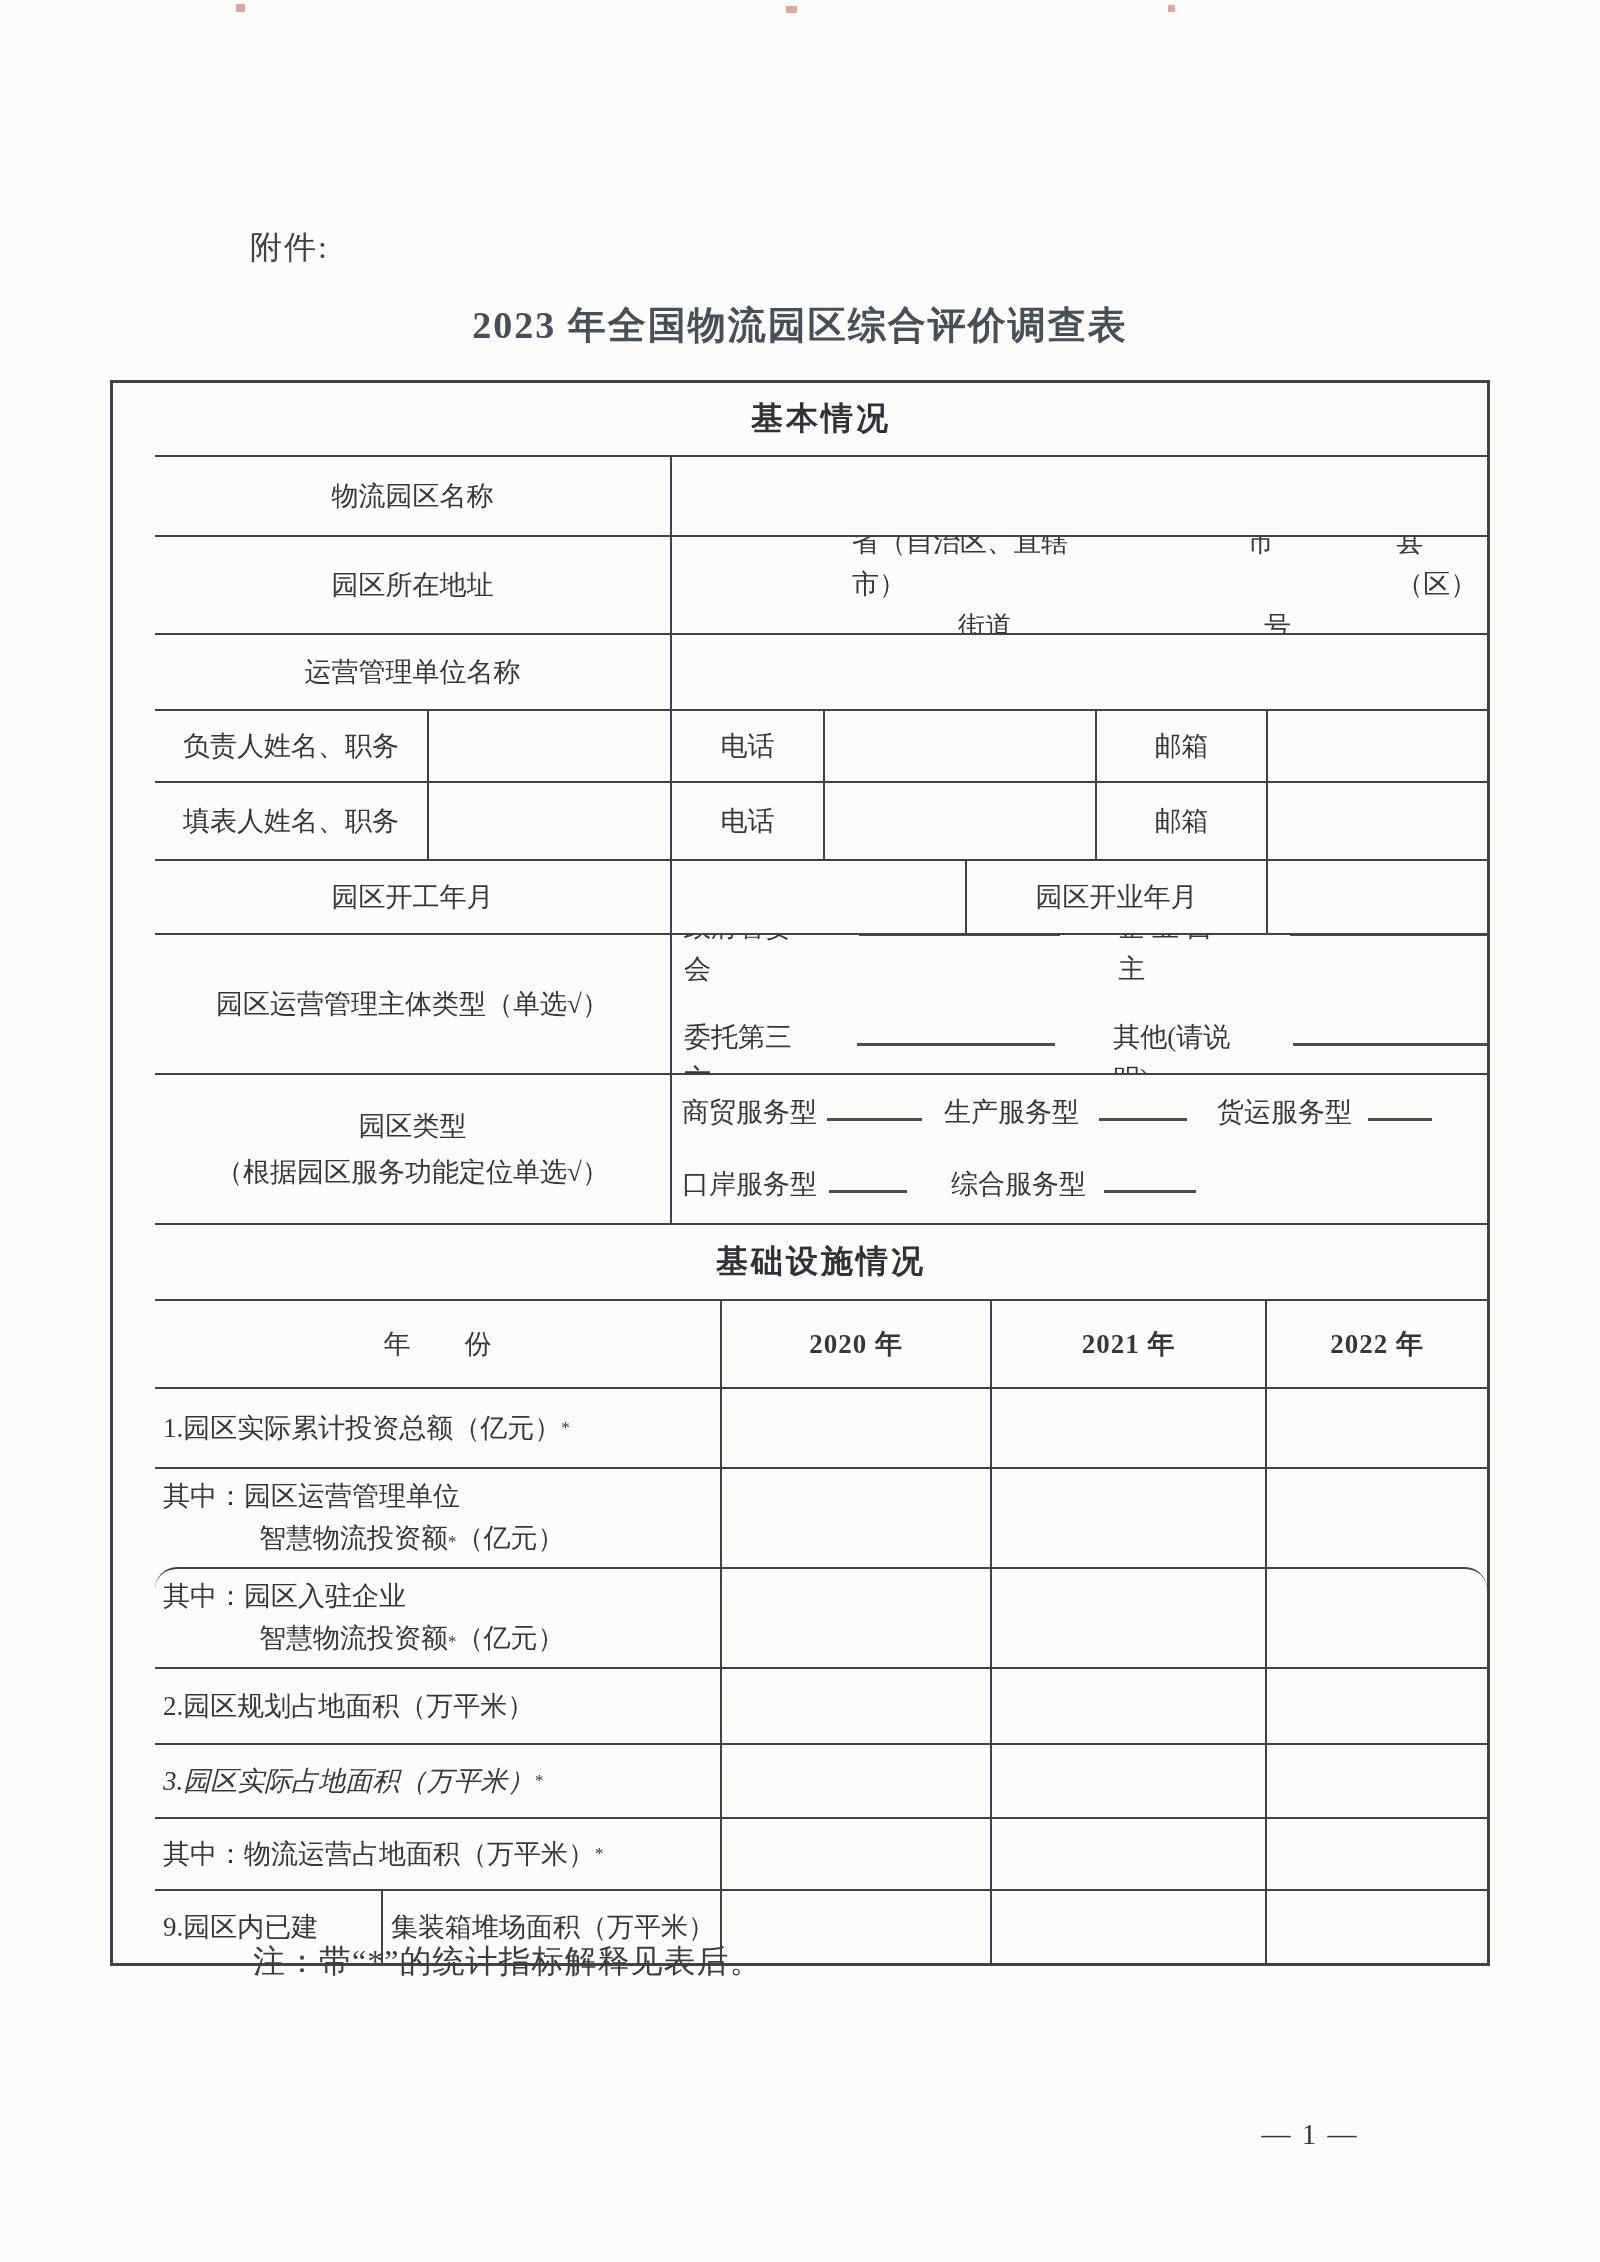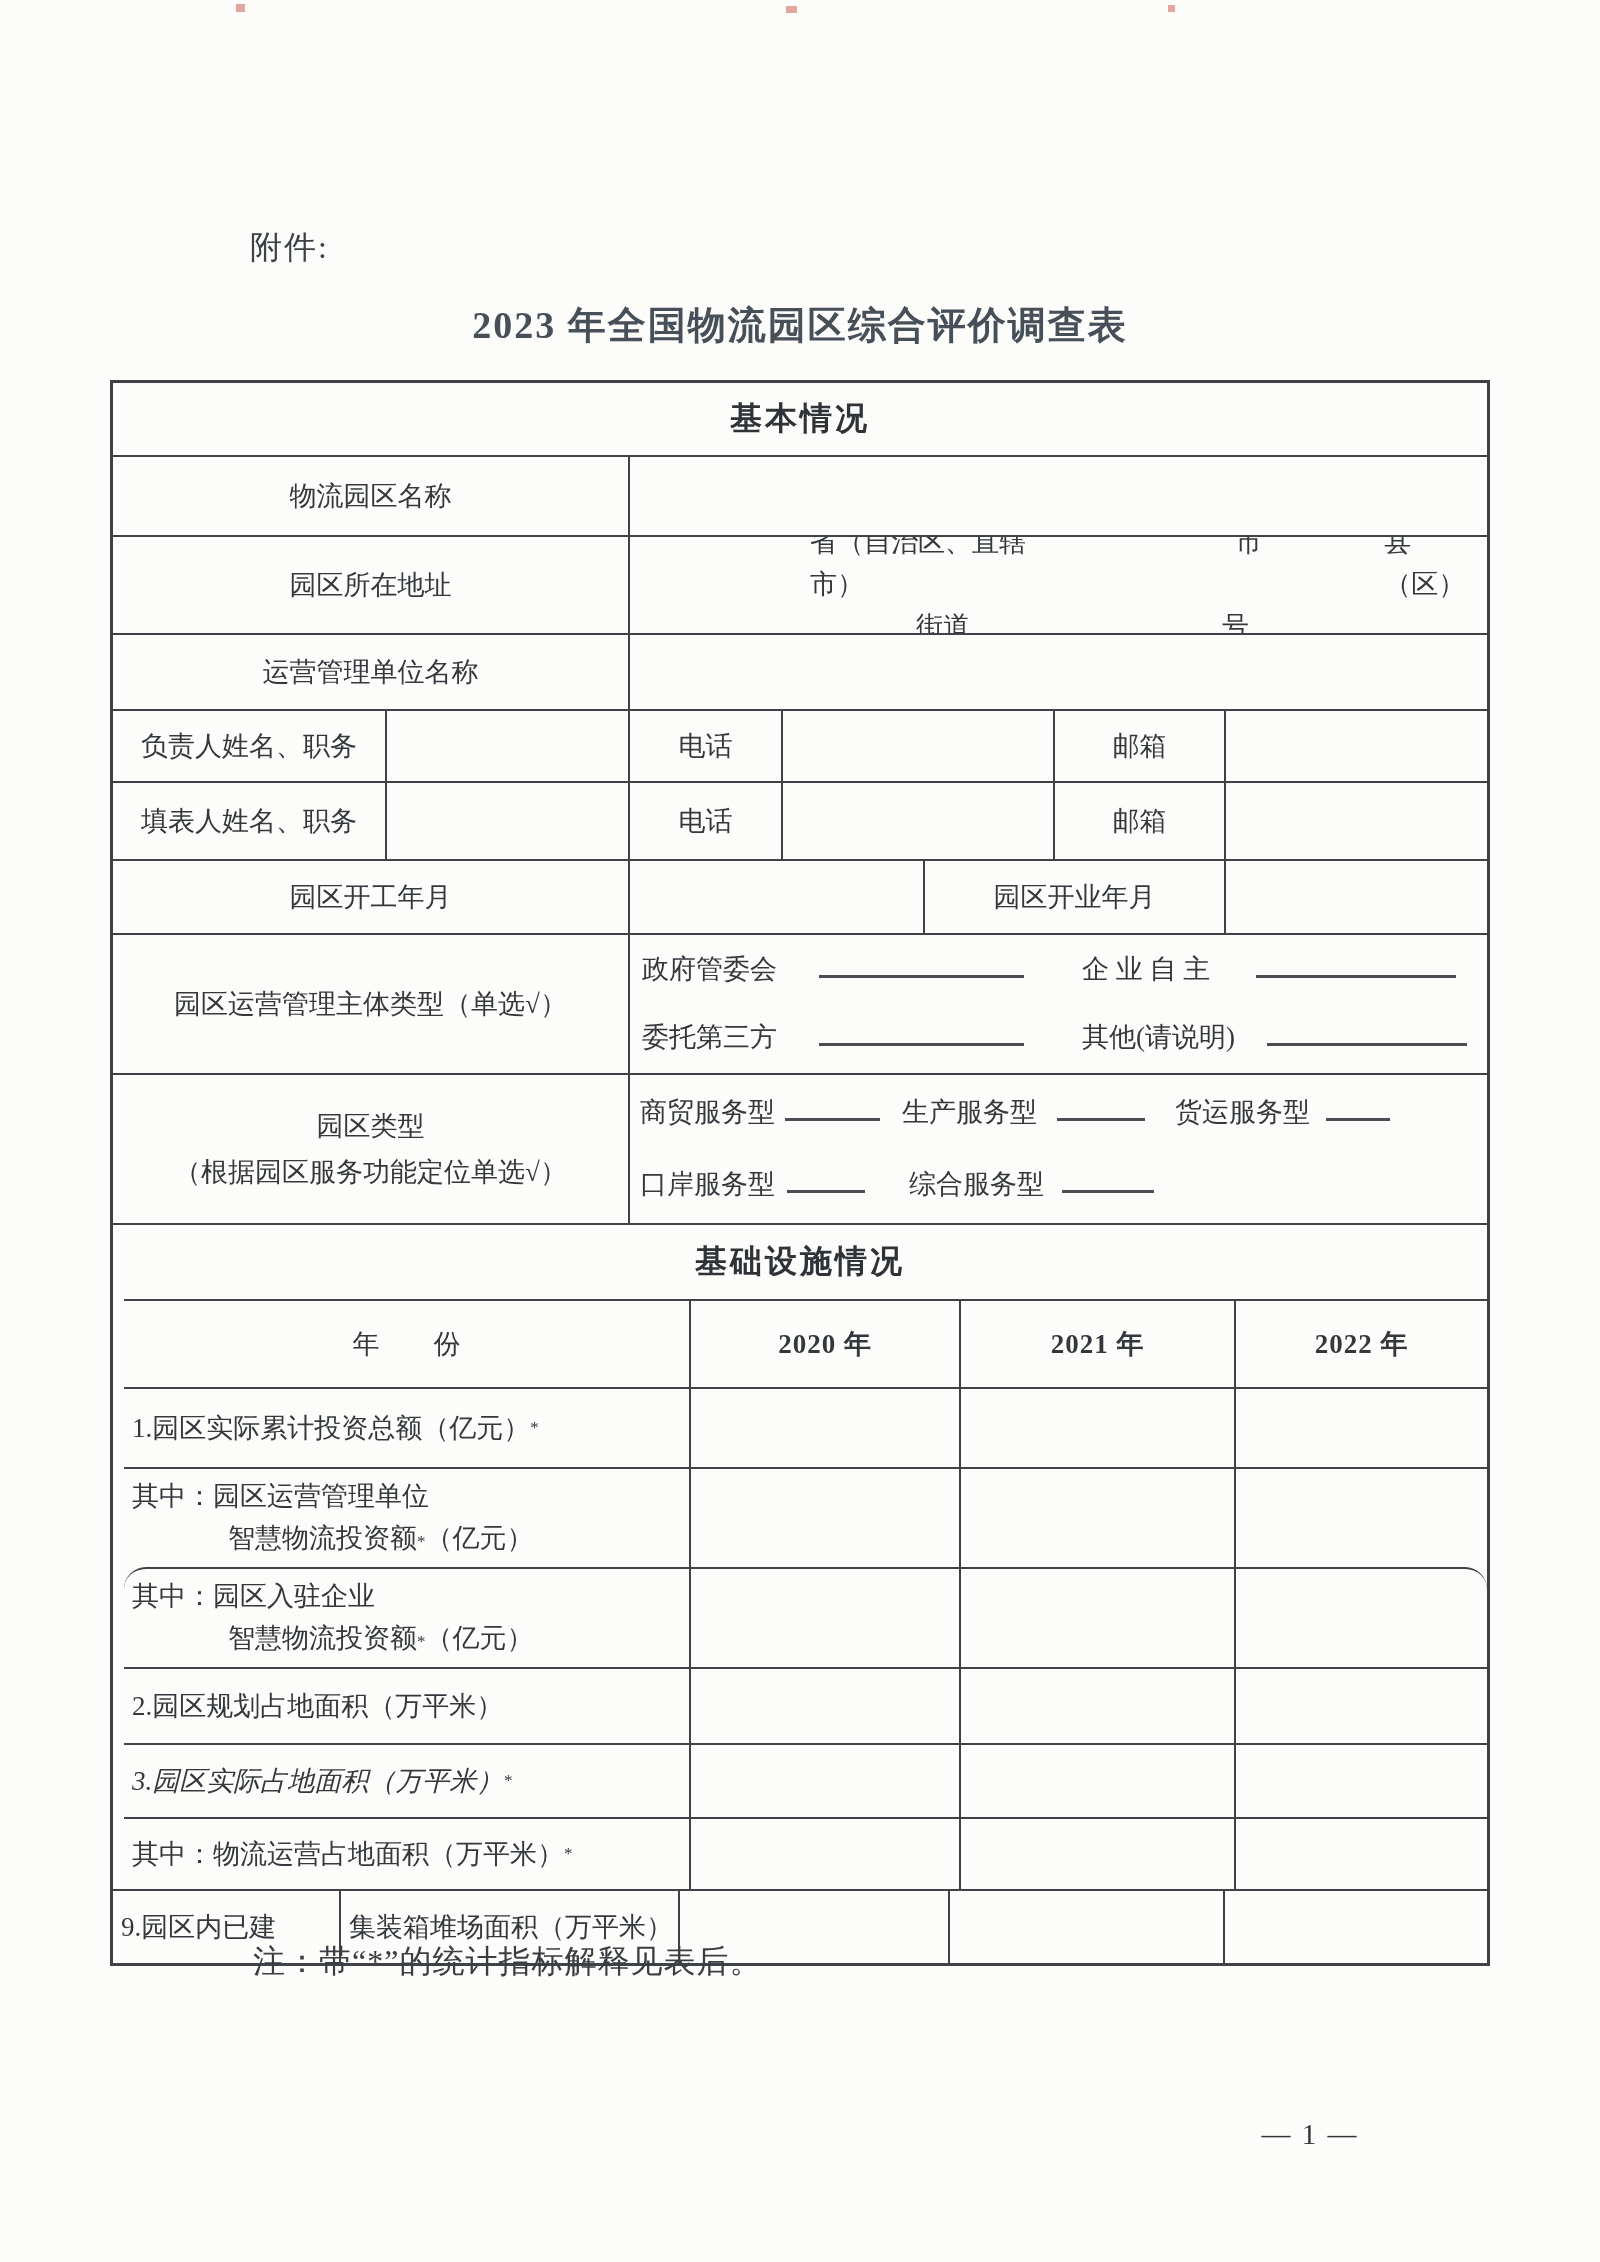--- a/index.html
+++ b/index.html
@@ -18,38 +18,39 @@
   }
   .doc-title{
     position:absolute;left:110px;top:300px;width:1380px;
     text-align:center;font-size:38px;font-weight:700;
     letter-spacing:2px;color:#474f59;
   }
   .tbl{
     position:absolute;left:110px;top:380px;width:1380px;
     border:3px solid var(--ln);box-sizing:border-box;
     background:transparent;
+    padding-left:42px;
   }
   .row{display:grid;border-top:2px solid var(--ln);box-sizing:border-box;}
   .row:first-child{border-top:none;}
   .cell{
     border-left:2px solid var(--ln);box-sizing:border-box;
     display:flex;align-items:center;justify-content:center;
     font-size:27px;color:#34383d;overflow:hidden;
   }
   .cell:nth-child(1){border-left:none;}
   .section-hdr{
     justify-content:center;font-size:32px;font-weight:700;
     letter-spacing:3px;color:#2f3338;
   }
   .r-name{grid-template-columns:515px 1fr;}
   .r-contact{grid-template-columns:272px 243px 153px 272px 171px 1fr;}
   .r-dates{grid-template-columns:515px 295px 301px 1fr;}
   .r-wide{grid-template-columns:515px 1fr;}
-  .r-years{grid-template-columns:565px 270px 275px 1fr;margin-left:11px;}
+  .r-years{grid-template-columns:565px 270px 275px 1fr;}
   .r-last{grid-template-columns:226px 339px 270px 275px 1fr;}
   .stack{flex-direction:column;justify-content:center;align-items:stretch;}
   .tline{display:flex;align-items:baseline;line-height:1.55;}
   .fl{
     display:inline-block;height:16px;
     border-bottom:3px solid #4a4e53;
   }
   .lbl-left{justify-content:flex-start;padding-left:8px;}
   .indent2{padding-left:104px;}
   sup.star{font-size:17px;vertical-align:super;line-height:0;}

